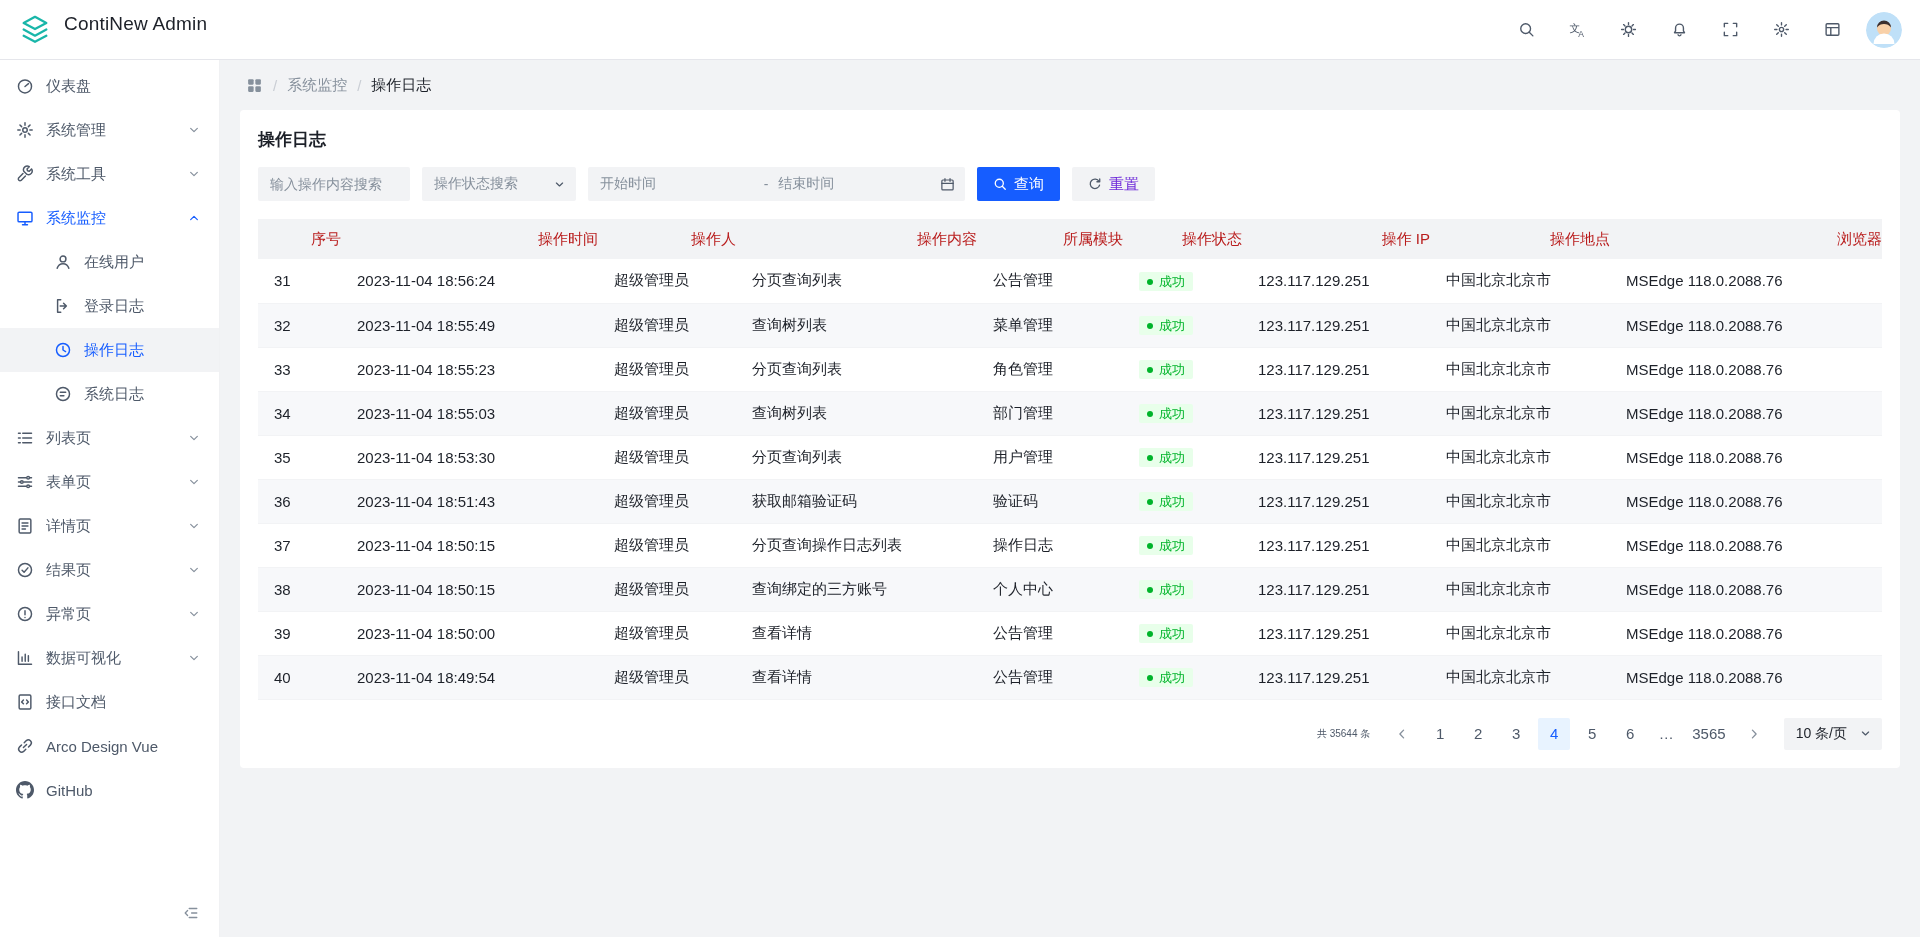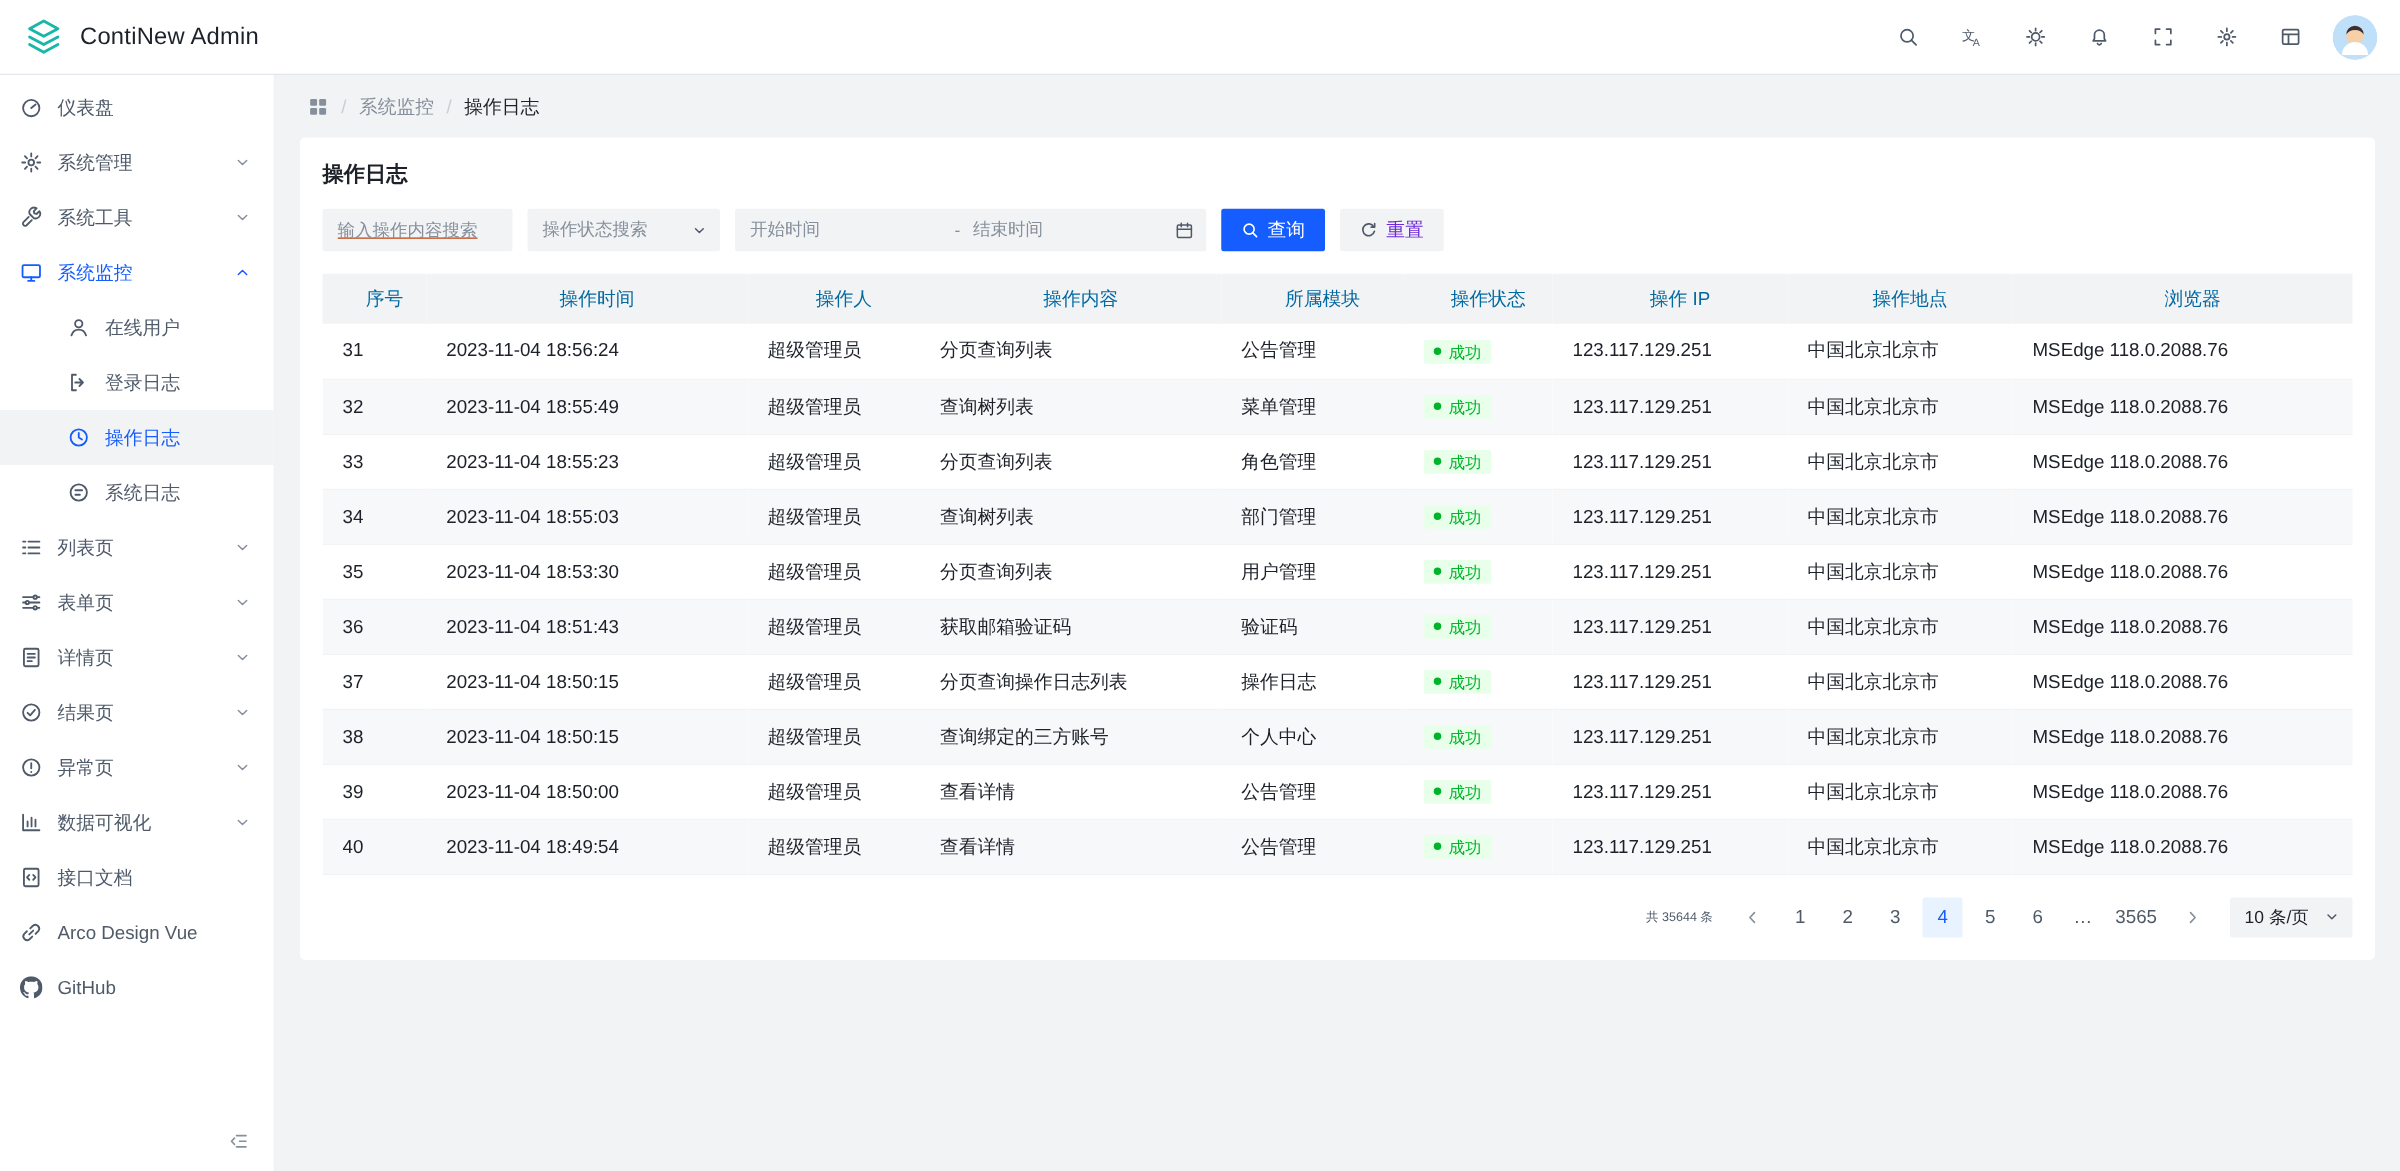--- a/index.html
+++ b/index.html
@@ -6,21 +6,21 @@
   html,body { width:1920px; height:937px; }
   body {
     font-family:"Liberation Sans","DejaVu Sans",sans-serif;
     font-size:15px; color:#1d2129; background:#f2f3f5; overflow:hidden;
   }
   svg { display:block; }
 
   
   .topbar { height:60px; background:#fff; border-bottom:1px solid #e5e6eb;
     display:flex; align-items:center; justify-content:space-between; padding:0 18px; position:relative; z-index:3; }
-  .logo-area { display:flex; align-items:center; gap:12px; }
+  .logo-area { display:flex; align-items:flex-start; gap:12px; }
   .logo-mark { width:34px; height:34px; }
   .app-title { font-size:19px; font-weight:500; color:#1d2129; letter-spacing:.2px; }
   .tb-actions { display:flex; align-items:center; }
   .tb-btn { width:34px; height:34px; margin-left:17px; border-radius:50%;
     display:flex; align-items:center; justify-content:center; color:#4e5969; cursor:pointer; background:transparent; border:none; }
   .tb-btn svg { width:17px; height:17px; }
   .avatar { width:36px; height:36px; margin-left:17px; border-radius:50%; overflow:hidden; cursor:pointer; flex:none; }
 
   
   .layout { display:flex; height:877px; }
@@ -52,42 +52,42 @@
 
   
   .card { background:#fff; border-radius:4px; margin:0 20px; padding:18px; }
   .card-title { font-size:17px; font-weight:600; color:#1d2129; }
 
   
   .filters { display:flex; align-items:center; gap:12px; margin-top:16px; }
   .ctrl { height:34px; background:#f2f3f5; border-radius:2px; display:flex; align-items:center; color:#86909c; font-size:14px; }
   .ctrl-input { width:152px; }
   .ctrl-input input { width:100%; height:100%; border:none; background:transparent; outline:none;
-    font:inherit; color:#c2410c; padding:0 12px;text-decoration:underline; }
+    font:inherit; color:#c2410c; padding:0 12px; }
   .ctrl-input input::placeholder { color:#86909c; }
   .ctrl-select { width:154px; padding:0 10px 0 12px; justify-content:space-between; cursor:pointer; }
   .ctrl-select .chev, .pg-size .chev { width:13px; height:13px; color:#4e5969; }
   .ctrl-select .chev svg, .pg-size .chev svg { width:13px; height:13px; }
   .ctrl-range { width:377px; padding:0 10px 0 12px; cursor:pointer; }
   .ctrl-range .ph { flex:1; }
   .ctrl-range .sep { margin:0 10px; }
   .ctrl-range .cal { width:15px; height:15px; color:#4e5969; margin-left:8px; }
   .ctrl-range .cal svg { width:15px; height:15px; }
   .btn { height:34px; border:none; border-radius:2px; display:flex; align-items:center; gap:7px;
     font-size:15px; cursor:pointer; padding:0 16px; font-family:inherit; }
   .btn svg { width:14px; height:14px; }
   .btn-primary { background:#165dff; color:#fff; }
   .btn-plain { background:#f2f3f5; color:#6d28d9; }
   .btn-plain svg { color:#4e5969; }
 
   
   .table-wrap { margin-top:18px; }
   table { width:100%; border-collapse:collapse; table-layout:fixed; font-size:15px; }
-  thead th { background:#f2f3f5; height:40px; text-align:center; padding:0 0 0 16px;
-    font-weight:500; color:#0369a1; white-space:nowrap; }
+  thead th { background:#f2f3f5; height:40px; text-align:right; padding:0 0 0 16px;
+    font-weight:500; color:#b91c1c; white-space:nowrap; }
   tbody td { height:44px; padding:0 0 0 16px; color:#1d2129; white-space:nowrap; overflow:hidden;
     border-bottom:1px solid #f2f3f5; }
   tbody tr:nth-child(even) { background:#f7f8fa; }
   .badge { display:inline-flex; align-items:center; gap:6px; background:#e8ffea; color:#00b42a;
     font-size:13px; padding:3px 8px; border-radius:2px; line-height:1; }
   .badge .dot { width:6px; height:6px; border-radius:50%; background:#00b42a; }
 
   
   .pager { display:flex; align-items:center; justify-content:flex-end; gap:6px; margin-top:18px; }
   .pg-total { color:#4e5969; margin-right:10px; font-size:10px; }

